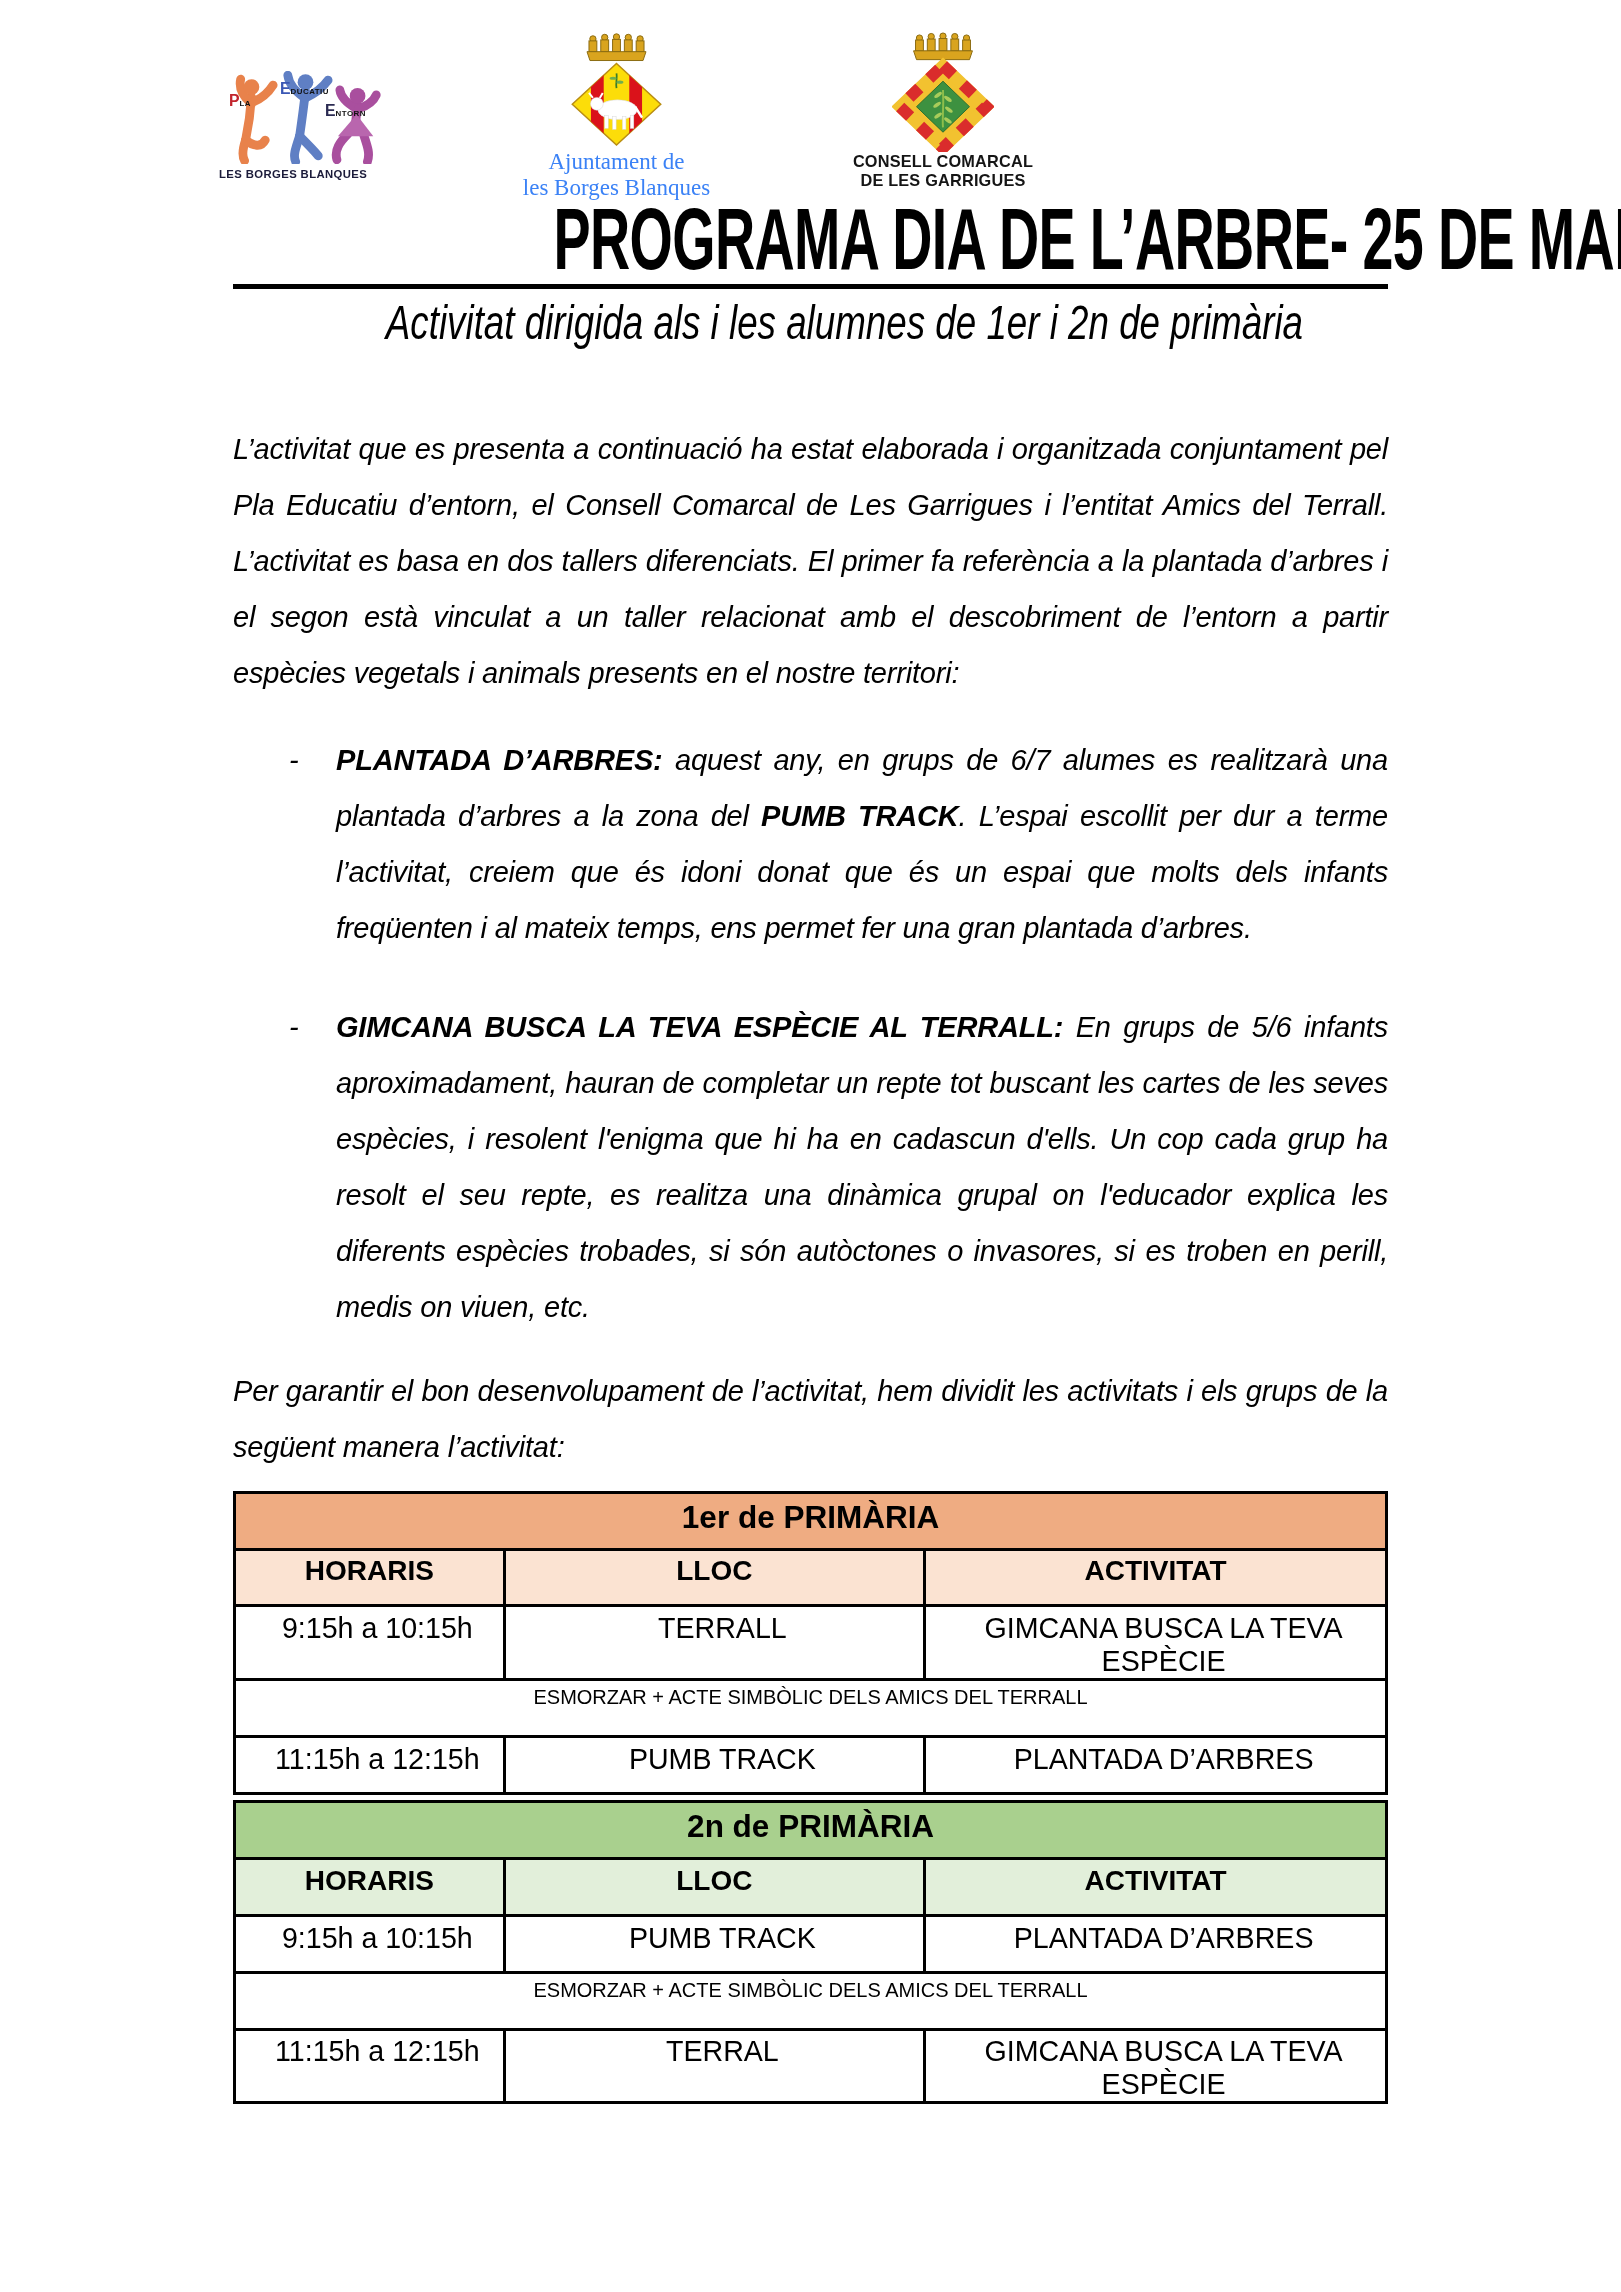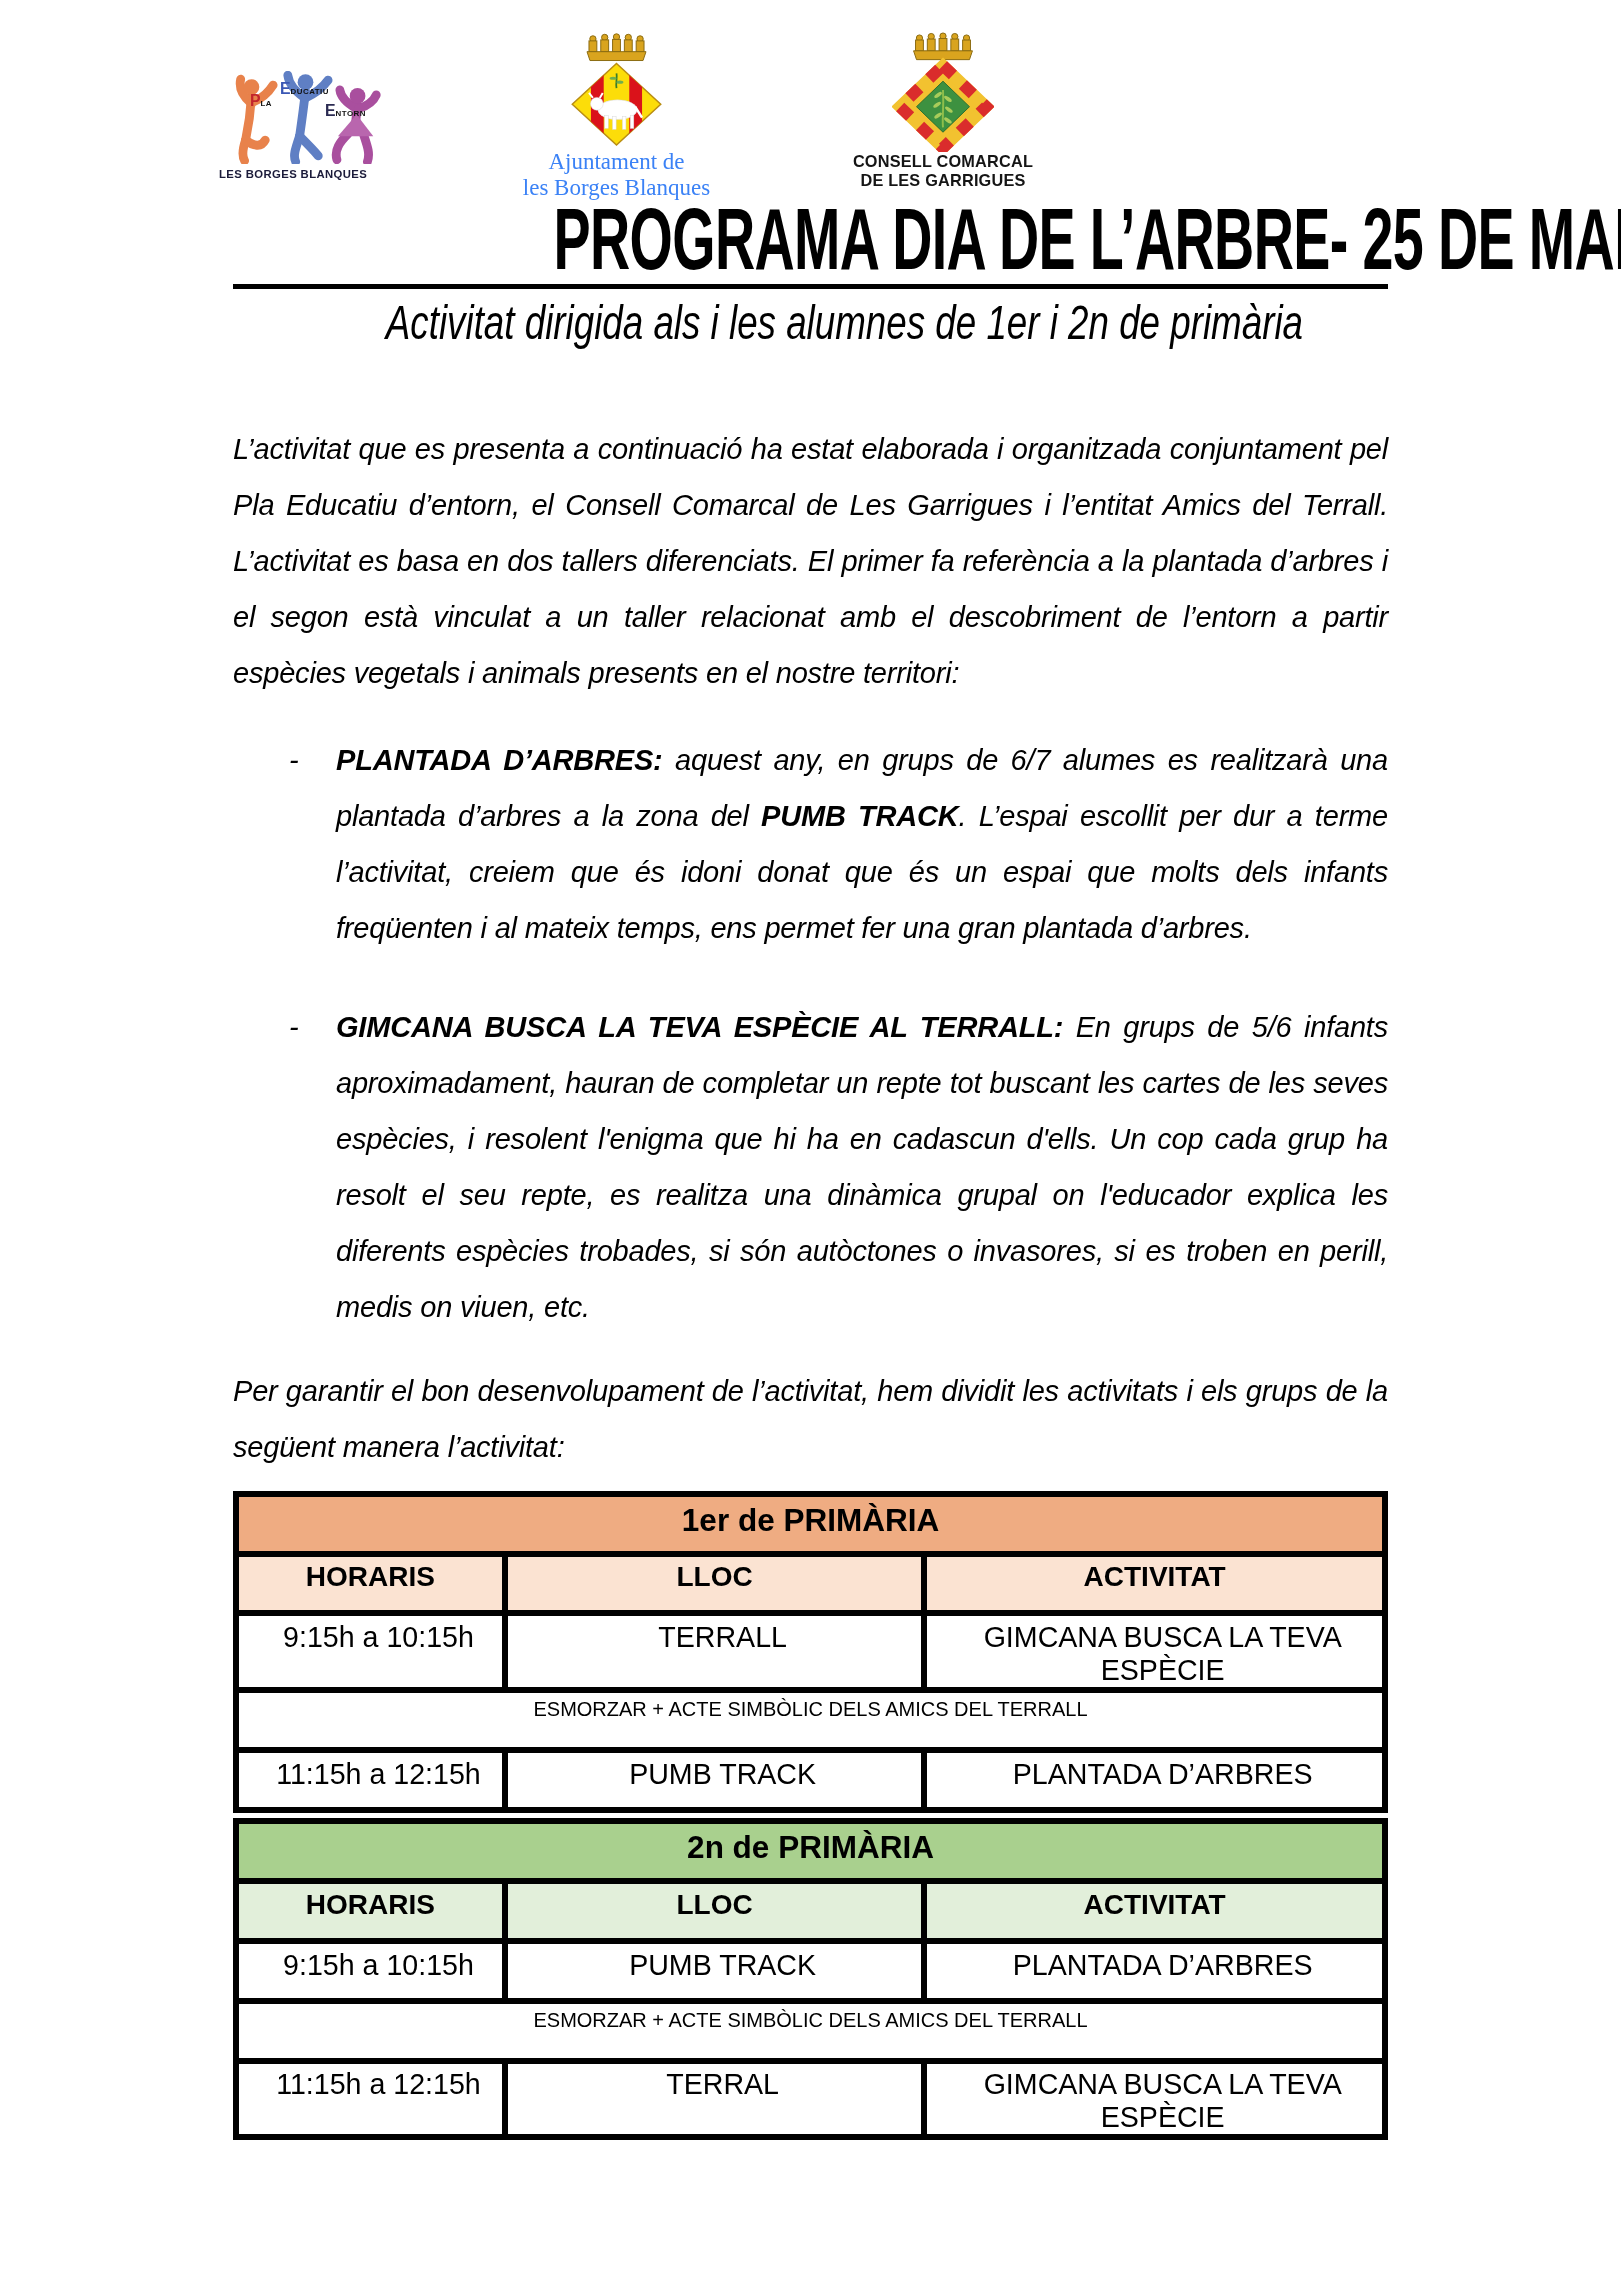--- a/index.html
+++ b/index.html
@@ -11,21 +11,21 @@
   .page{position:absolute;inset:0;}
 
   
   .logos{position:absolute;top:0;left:0;width:100%;height:207px;}
   .logo{position:absolute;text-align:center;}
   .logo-pla{left:219px;top:71px;width:172px;}
   .logo-pla .figures{display:block;margin:0 auto;}
   .pla-label{position:absolute;font-weight:bold;color:#111;white-space:nowrap;line-height:1;}
   .pla-label .big{font-size:15.8px;}
   .pla-label .rest{font-size:7.9px;letter-spacing:0.5px;}
-  .lbl-pla{left:31px;top:21.7px;}  .lbl-pla .big{color:#c2242c;}
+  .lbl-pla{left:10px;top:21.7px;}  .lbl-pla .big{color:#c2242c;}
   .lbl-edu{left:61px;top:9.9px;}  .lbl-edu .big{color:#3a57b4;}
   .lbl-ent{left:106px;top:31.5px;} .lbl-ent .big{color:#2b2b52;}
   .pla-caption{display:block;margin-top:3.9px;font-size:11.3px;font-weight:bold;color:#1b1b3a;letter-spacing:0.4px;text-align:left;}
   .logo-aj{left:512px;top:33px;width:209px;}
   .aj-caption{font-family:"Liberation Serif", serif;font-size:23px;line-height:1.15;color:#3b82f6;}
   .logo-cc{left:837px;top:31.5px;width:212px;}
   .cc-caption{font-size:16.3px;font-weight:bold;line-height:1.2;color:#151515;letter-spacing:0.2px;}
 
   
   .content{position:absolute;left:233px;top:0;width:1155px;}
@@ -43,21 +43,21 @@
   .bullet + .bullet{margin-top:43px;}
   .bullet .dash{width:47px;flex:0 0 47px;}
   .bullet p{margin:0;flex:1;}
   .para2{margin:27.6px 0 0 0;}
   .closing{margin:77px 0 0 0;text-align:left;}
 
   
   table{border-collapse:collapse;width:100%;table-layout:fixed;}
   .tbl1{margin-top:15.8px;}
   .tbl2{margin-top:4.9px;}
-  td{border:6px solid #000000;text-align:center;vertical-align:top;
+  td{border:3px solid #000000;text-align:center;vertical-align:top;
      padding:4.9px 3.9px 0 3.9px;height:49px;overflow:hidden;}
   .title-row td{font-size:31.5px;font-weight:bold;}
   .head-row td{font-size:28px;font-weight:bold;}
   .data-row td{font-size:28.6px;padding-left:20px;}
   .merged-row td{font-size:20px;}
   .tbl1 .title-row td{background:var(--table1-header-bg);}
   .tbl1 .head-row td{background:var(--table1-subheader-bg);}
   .tbl2 .title-row td{background:var(--table2-header-bg);}
   .tbl2 .head-row td{background:var(--table2-subheader-bg);}
 </style>

